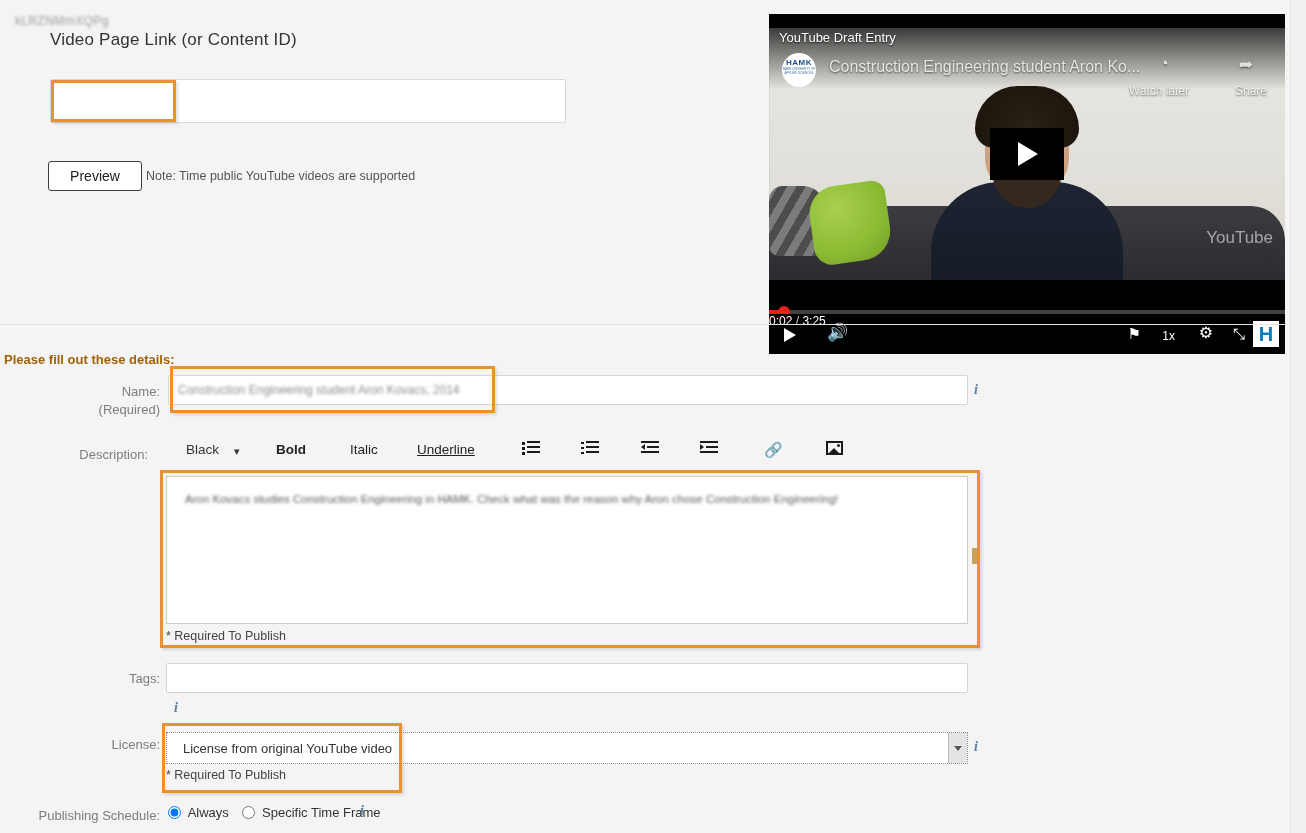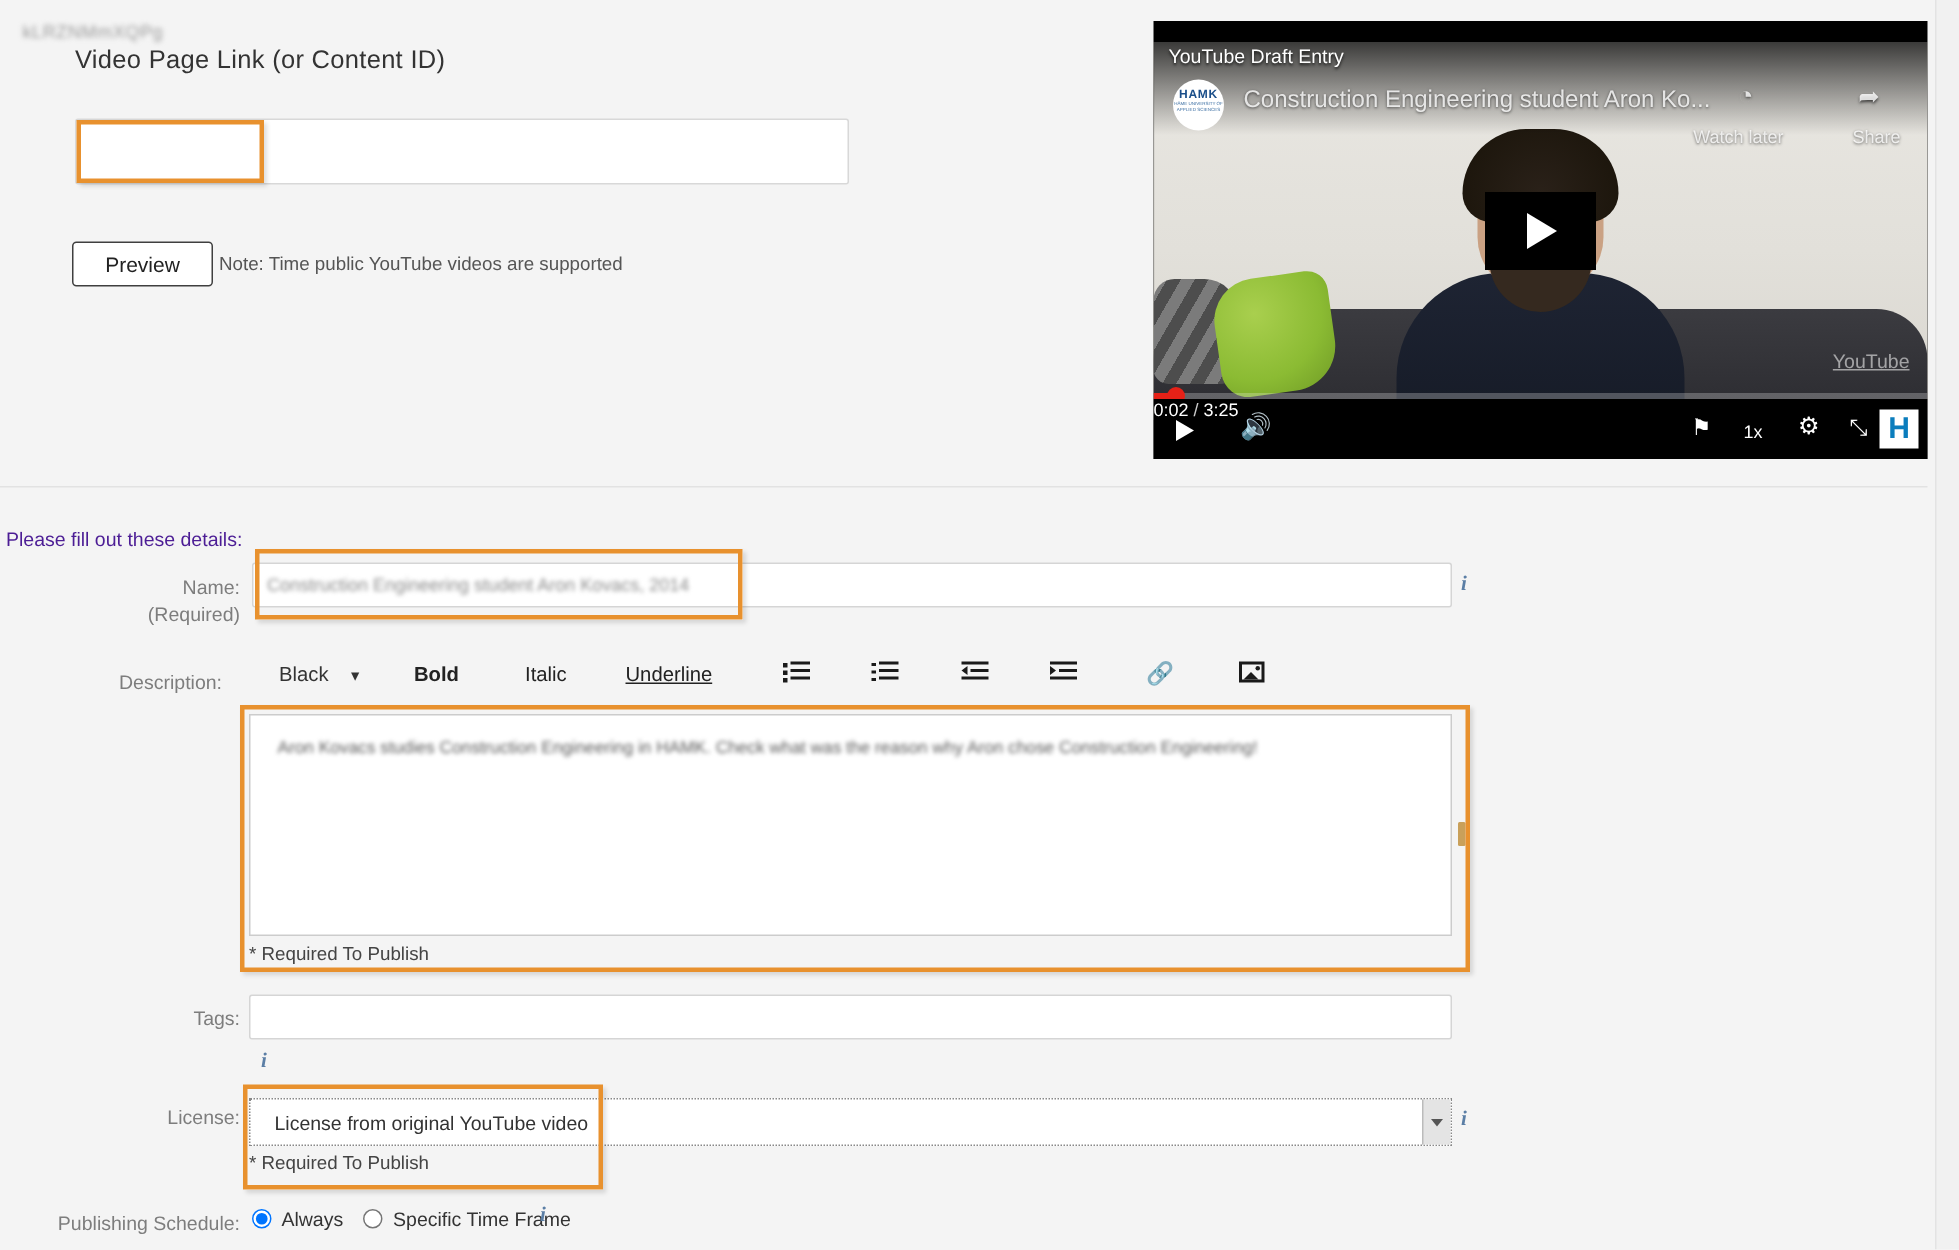--- a/index.html
+++ b/index.html
@@ -120,21 +120,21 @@
     color: #555;
     white-space: nowrap;
   }
 
   
   #video-player {
     position: absolute;
     left: 769px;
     top: 14px;
     width: 516px;
-    height: 292px;
+    height: 340px;
     background: #000;
     overflow: hidden;
   }
   #video-frame {
     position: absolute;
     left: 0; top: 14px;
     width: 516px;
     height: 252px;
     overflow: hidden;
     background: #c9c5bd;
@@ -274,22 +274,21 @@
     left: 28px; top: 14px;
     border-left: 20px solid #fff;
     border-top: 12px solid transparent;
     border-bottom: 12px solid transparent;
   }
 
   #vid-ytlogo {
     position: absolute;
     right: 12px; bottom: 32px;
     color: rgba(255,255,255,.55);
-    font-size: 13px;
-    text-decoration: underline;
+    font-size: 17px;
   }
 
   #vid-progress {
     position: absolute;
     left: 0; bottom: 40px;
     width: 100%; height: 4px;
     background: rgba(255,255,255,.25);
   }
   #vid-progress-played {
     position: absolute;
@@ -367,22 +366,22 @@
     height: 1px;
     background: #e2e2e2;
   }
 
   
   #details-heading {
     position: absolute;
     left: 4px;
     top: 352px;
     font-size: 13px;
-    font-weight: normal;
-    color: #4c1d95;
+    font-weight: bold;
+    color: #a16207;
   }
 
   .field-label {
     position: absolute;
     text-align: right;
     font-size: 13px;
     color: #7d7d7d;
   }
   #label-name      { left: 40px; top: 384px; width: 120px; }
   #label-required  { left: 40px; top: 402px; width: 120px; }

